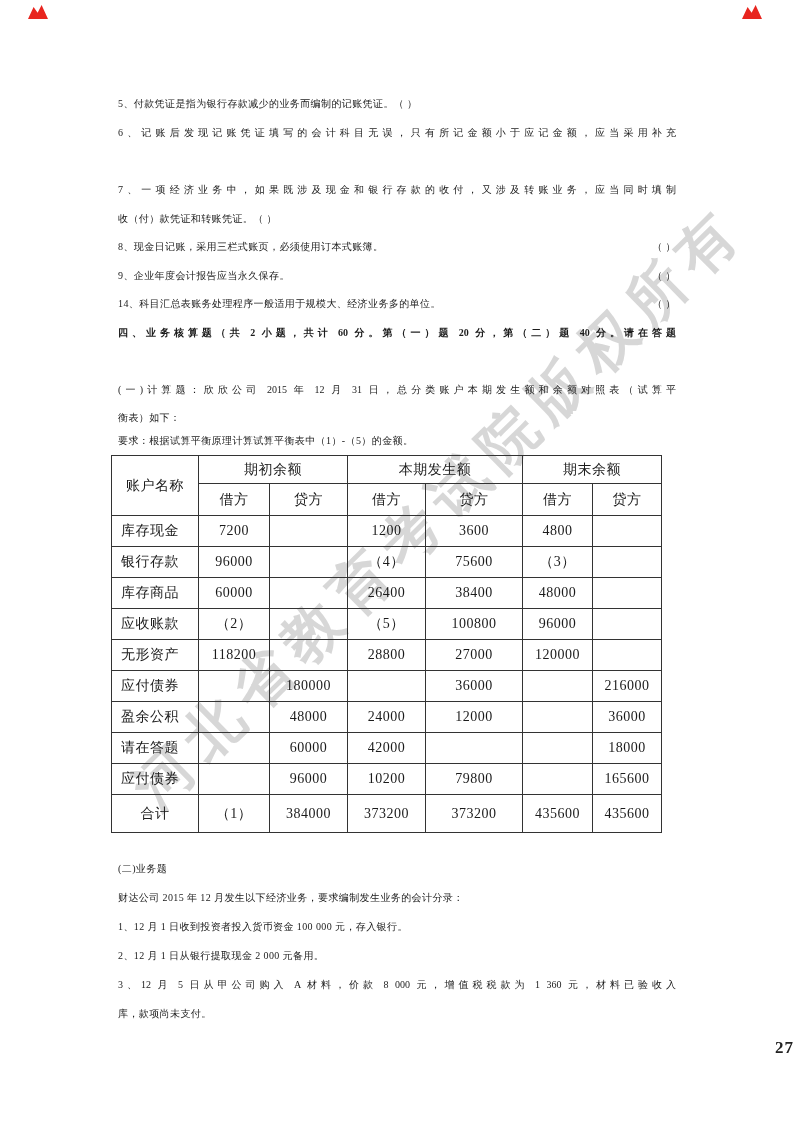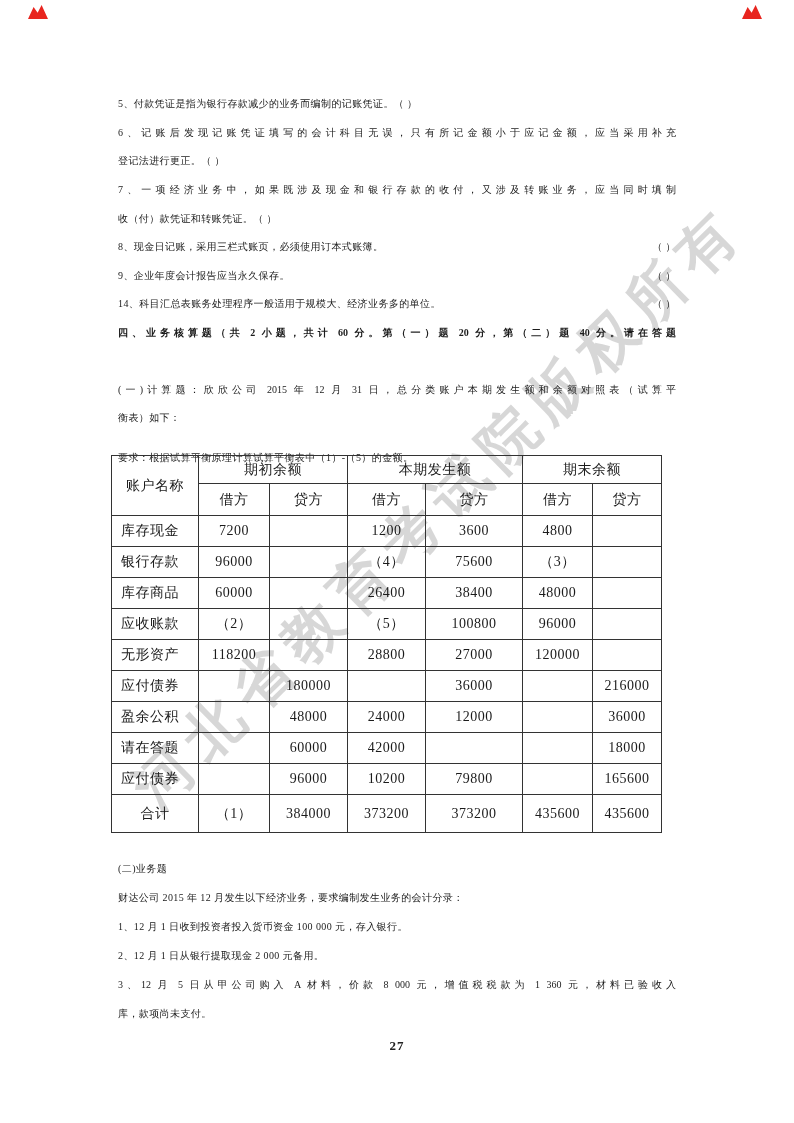--- a/index.html
+++ b/index.html
@@ -23,54 +23,53 @@
   .corner.right{left:742px}
   .content-line{
     position:absolute;left:118px;width:558px;
     font-size:10px;line-height:17px;letter-spacing:.4px;white-space:nowrap;
   }
   .fill{white-space:normal;letter-spacing:0;text-align:justify;text-align-last:justify;}
   .flex-line{display:flex;justify-content:space-between;}
   .bold{font-weight:700;}
   .t0{top:95px}.t1{top:124px}.t2{top:152px}.t3{top:181px}.t4{top:210px}
   .t5{top:238px}.t6{top:267px}.t7{top:295px}.t8{top:324px}.t9{top:352px}
-  .t10{top:381px}.t11{top:409px}.t12{top:449px}
+  .t10{top:381px}.t11{top:409px}.t12{top:432px}
   .b0{top:860px}.b1{top:889px}.b2{top:918px}.b3{top:947px}.b4{top:976px}.b5{top:1005px}
   .tb{
     position:absolute;left:111px;top:455px;width:550px;
     border-collapse:collapse;table-layout:fixed;font-size:14px;
   }
   .tb th,.tb td{
     border:1px solid #333;padding:0;margin:0;font-weight:400;
     text-align:center;vertical-align:middle;overflow:hidden;letter-spacing:.5px;
   }
   .tb thead tr.gh{height:28px}
   .tb thead tr.sh{height:32px}
   .tb tbody tr{height:31px}
   .tb tbody tr.total{height:38px}
   .tb td.name{text-align:left;padding-left:9px}
   .tb tr.total td.name{text-align:center;padding-left:0}
   .pageno{
-    position:absolute;top:1038px;left:0;width:100%;text-align:center;
-    font-size:13px;font-weight:700;letter-spacing:1px;color:#222;
+    position:absolute;top:1038px;left:0;width:100%;text-align:right;
+    font-size:17px;font-weight:700;letter-spacing:1px;color:#222;
   }
 </style>
 </head>
 <body>
 
 <div class="page" style="--corner-color: #e8251f;">
 
   <div class="watermark">河北省教育考试院版权所有</div>
 
   <div class="corner left"></div>
   <div class="corner right"></div>
 
   <div class="content-line t0">5、付款凭证是指为银行存款减少的业务而编制的记账凭证。（  ）</div>
   <div class="content-line t1 fill">6、记账后发现记账凭证填写的会计科目无误，只有所记金额小于应记金额，应当采用补充</div>
-  <div class="content-line t2">登记法进行更正。（  ）</div>
   <div class="content-line t3 fill">7、一项经济业务中，如果既涉及现金和银行存款的收付，又涉及转账业务，应当同时填制</div>
   <div class="content-line t4">收（付）款凭证和转账凭证。（  ）</div>
 
   <div class="content-line t5 flex-line">
     <span>8、现金日记账，采用三栏式账页，必须使用订本式账簿。</span>
     <span>（  ）</span>
   </div>
   <div class="content-line t6 flex-line">
     <span>9、企业年度会计报告应当永久保存。</span>
     <span>（  ）</span>

